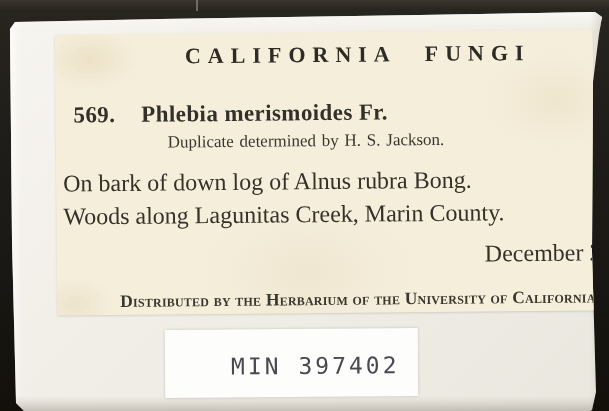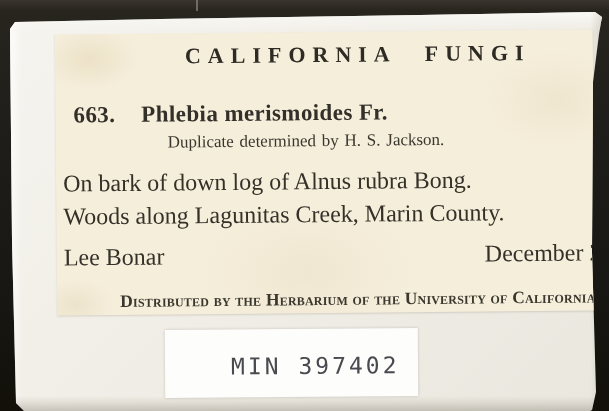--- a/index.html
+++ b/index.html
@@ -97,31 +97,30 @@
     <div class="box-edge-right"></div>
     <div class="box-edge-bottom"></div>
 
     <div class="main-label">
 
       <div class="series-title">
         <span>CALIFORNIA</span><span class="series-w2">FUNGI</span>
       </div>
 
       <div class="collection-line">
-        <span>663.</span><span class="species">Phlebia merismoides Fr.</span>
+        <span>569.</span><span class="species">Phlebia merismoides Fr.</span>
       </div>
 
       <div class="determination">Duplicate determined by H. S. Jackson.</div>
 
       <div class="habitat-1">On bark of down log of Alnus rubra Bong.</div>
 
       <div class="habitat-2">Woods along Lagunitas Creek, Marin County.</div>
 
       <div class="collector-row">
-        <span class="collector">Lee Bonar</span>
         <span class="date">December 2</span>
       </div>
 
       <div class="distribution">Distributed by the Herbarium of the University of California</div>
 
     </div>
 
     <div class="min-label">
       <div class="min-text">MIN 397402</div>
     </div>

